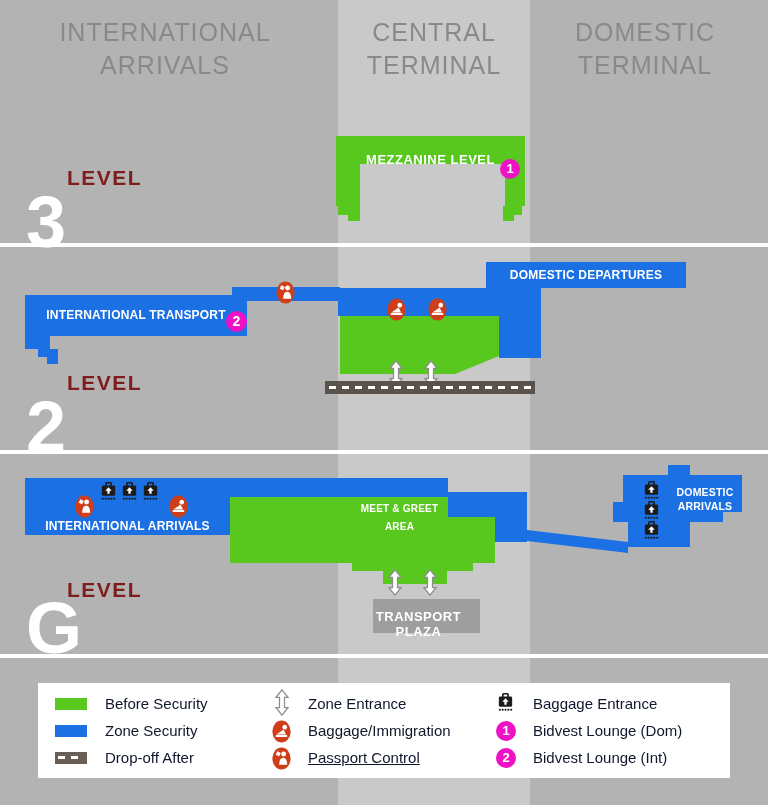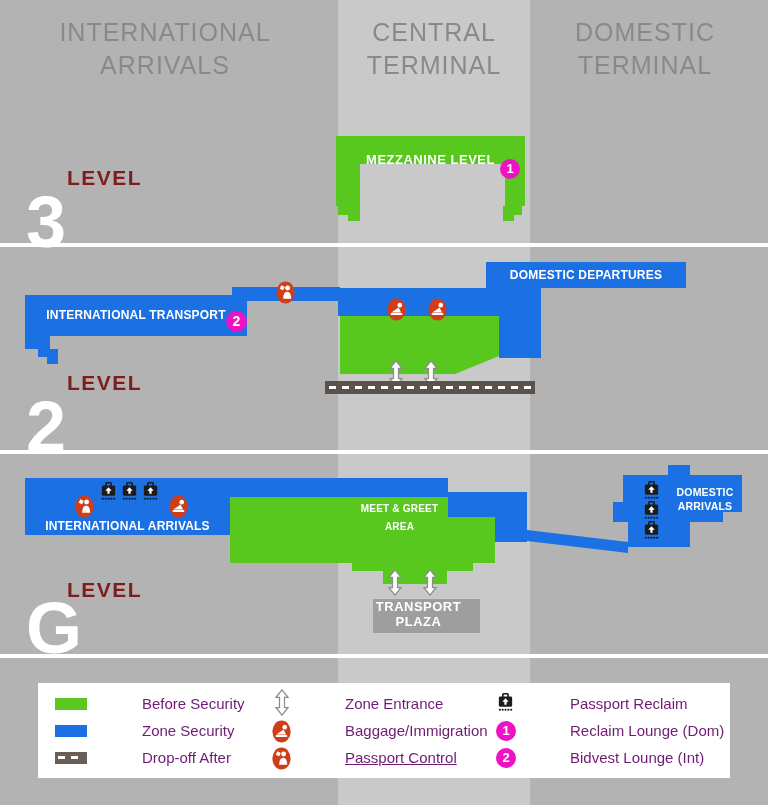--- a/index.html
+++ b/index.html
@@ -13,21 +13,21 @@
   .num{color:#ffffff;font-weight:bold;font-size:72px;line-height:1;}
   .green{background:#58c81e;}
   .blue{background:#1b70e4;}
   .maplabel{color:#ffffff;font-weight:bold;font-size:12px;text-align:center;letter-spacing:.2px;}
   .pre{white-space:pre-line;}
   .badge{background:#ee12c4;border-radius:50%;color:#ffffff;font-weight:bold;text-align:center;}
   .dash{background:repeating-linear-gradient(90deg,#ffffff 0 7px,rgba(0,0,0,0) 7px 13px);}
   .checkin-shape{clip-path:polygon(0 0,100% 0,100% 69%,72.3% 100%,0 100%);}
   .corridor-shape{clip-path:polygon(0% 4%,100% 54%,100% 100%,0% 50%);}
   .legend-card{background:#ffffff;}
-  .legend-label{font-size:15px;color:#701a75;line-height:16px;margin-left:37px;}
+  .legend-label{font-size:15px;color:#0f172a;line-height:16px;}
   .plaza{background:#9e9e9e;}
   .plaza-label{color:#ffffff;font-weight:bold;font-size:13px;line-height:15px;text-align:center;
                letter-spacing:.5px;}
 </style>
 </head>
 <body>
 
 <svg width="0" height="0" style="position:absolute">
   <defs>
     <symbol id="sym-arrow" viewBox="0 0 14 28">
@@ -192,21 +192,21 @@
     </svg>
 
   <svg class="abs" width="14" height="27" style="left:388px;top:569px;">
       <use href="#sym-arrow"></use>
     </svg>
   <svg class="abs" width="14" height="27" style="left:423px;top:569px;">
       <use href="#sym-arrow"></use>
     </svg>
 
   <div class="abs plaza" style="left:373px;top:599px;width:107px;height:34px;">
-    <div class="abs plaza-label pre" style="left:0;top:0;width:91px;">TRANSPORT
+    <div class="abs plaza-label pre" style="left:0;top:10px;width:91px;">TRANSPORT
 PLAZA</div>
   </div>
 
   <div class="abs legend-card" style="left:38px;top:683px;width:692px;height:95px;"></div>
 
   <div class="abs" style="left:55px;top:698px;width:32px;height:12px;background:#58c81e;"></div>
   <div class="abs legend-label" style="left:105px;top:696px;">Before Security</div>
 
   <div class="abs" style="left:55px;top:725px;width:32px;height:12px;background:#1b70e4;"></div>
   <div class="abs legend-label" style="left:105px;top:723px;">Zone Security</div>
@@ -227,21 +227,21 @@
   <div class="abs legend-label" style="left:308px;top:723px;">Baggage/Immigration</div>
 
   <svg class="abs" width="19" height="23" style="left:272px;top:747px;">
       <use href="#sym-passport"></use>
     </svg>
   <div class="abs legend-label" style="left:308px;top:750px;text-decoration:underline;">Passport Control</div>
 
   <svg class="abs" width="19" height="19" style="left:496px;top:693px;">
       <use href="#sym-baggage"></use>
     </svg>
-  <div class="abs legend-label" style="left:533px;top:696px;">Passport Reclaim</div>
+  <div class="abs legend-label" style="left:533px;top:696px;">Baggage Entrance</div>
 
   <div class="abs badge" style="left:496px;top:721px;width:20px;height:20px;line-height:20px;font-size:13px;">1</div>
-  <div class="abs legend-label" style="left:533px;top:723px;">Reclaim Lounge (Dom)</div>
+  <div class="abs legend-label" style="left:533px;top:723px;">Bidvest Lounge (Dom)</div>
 
   <div class="abs badge" style="left:496px;top:748px;width:20px;height:20px;line-height:20px;font-size:13px;">2</div>
   <div class="abs legend-label" style="left:533px;top:750px;">Bidvest Lounge (Int)</div>
 
 </div>
 
 </body></html>

